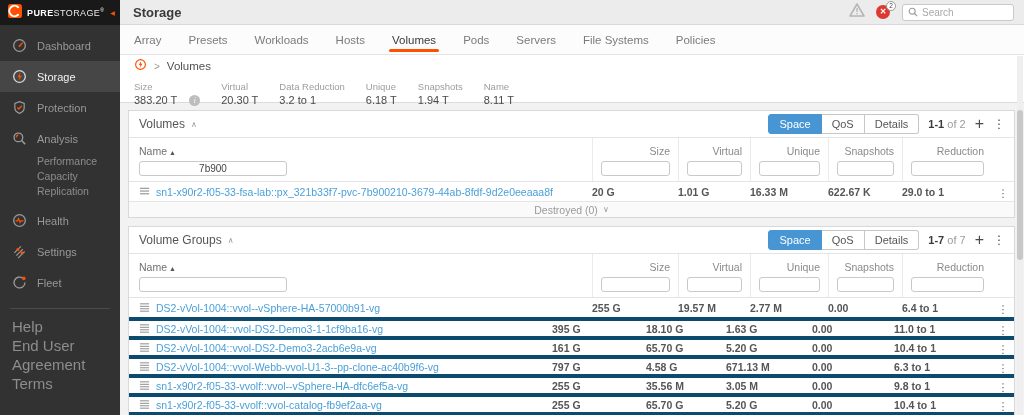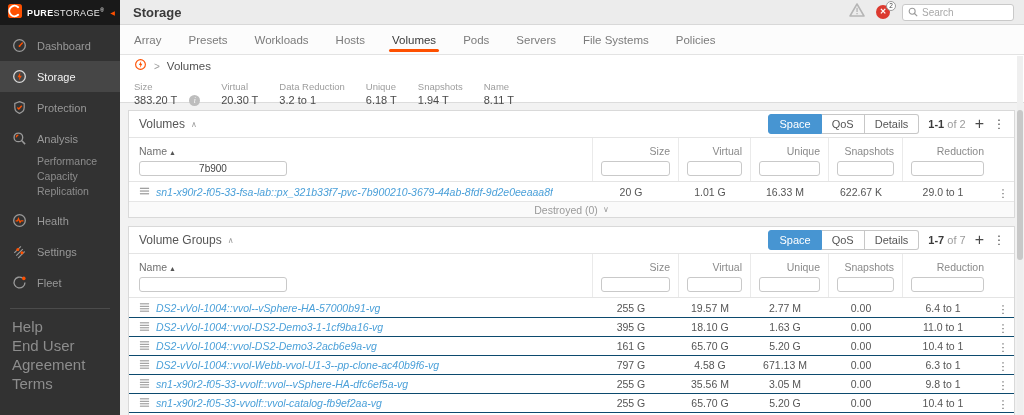--- a/index.html
+++ b/index.html
@@ -74,24 +74,24 @@
   .th.num { text-align:right; border-left:1px solid #eaeaea; }
   .th input { display:block; margin-top:2px; height:15px; width:100%; border:1px solid #c9c9c9; border-radius:3px; outline:none; font-size:10px; color:#444; padding:0 4px; }
   .th-name { flex:1; padding-left:10px; }
   .th-name .hl { color:#6f6f6f; }
   .th-name input { width:148px;text-align:center; }
   .sort-arrow { font-size:7px; color:#555; margin-left:2px; }
 
   .c-size{width:86px;} .c-virtual{width:72px;} .c-unique{width:78px;} .c-snap{width:74px;} .c-red{width:90px;} .c-menu{width:22px;}
 
   .trow { display:flex; align-items:center; height:19px; }
-  .trow + .trow { border-top:1px solid #0c4a6e; }
+  .trow + .trow { border-top:4px solid #0c4a6e;gap:8px; }
   .td-name { flex:1; display:flex; align-items:center; gap:6px; padding-left:10px; overflow:hidden; white-space:nowrap; }
-  .vol-link { color:var(--link-blue,#4ba0d9); font-size:10.5px; overflow:hidden; text-overflow:ellipsis; cursor:pointer;font-style:italic; }
-  .td-num { font-size:10.5px; color:#555; text-align:center; padding-right:8px; white-space:nowrap; }
+  .vol-link { color:var(--link-blue,#4ba0d9); font-size:10.5px; overflow:hidden; text-overflow:ellipsis; cursor:pointer; }
+  .td-num { font-size:10.5px; color:#555; text-align:left; padding-right:8px; white-space:nowrap;font-weight:bold; }
   .td-menu { width:22px; text-align:center; }
   .td-menu .kebab { font-size:11px; color:#666; }
 
   .tfoot { height:16px; background:#fafafa; border-top:1px solid #e6e6e6; display:flex; align-items:center; justify-content:center; gap:5px; font-size:10.5px; color:#9a9a9a; cursor:pointer; }
   .tfoot .dn { font-size:8px; }
 
   .vscroll { position:absolute; right:1px; top:56px; width:6px; height:359px; background:#efefef; }
   .vscroll .thumb { position:absolute; top:54px; left:0; width:6px; height:150px; border-radius:3px; background:#c8c8c8; }
 </style>
 </head>

